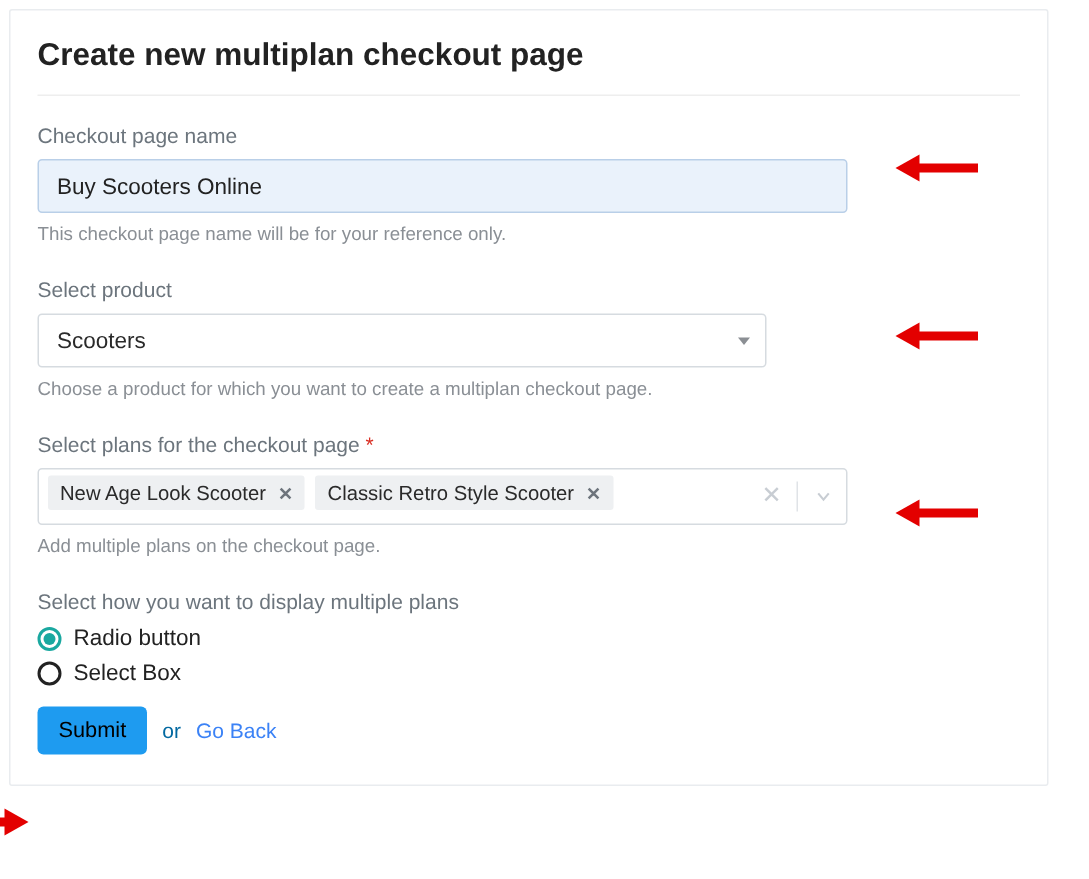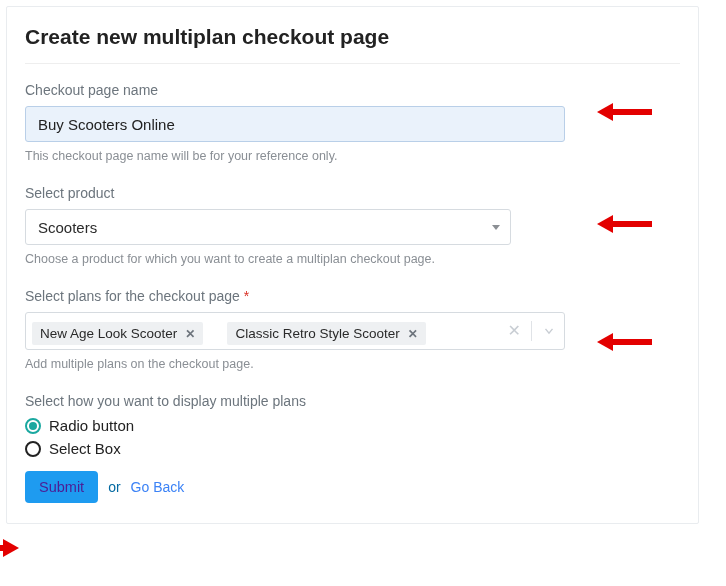--- a/index.html
+++ b/index.html
@@ -68,23 +68,23 @@
     border-right: 4px solid transparent;
     border-top: 5px solid #8b8f94;
   }
   .multi-select {
     width: 540px;
     min-height: 38px;
     border: 1px solid #d6dbe0;
     border-radius: 3px;
     background: #fff;
     display: flex;
-    align-items: flex-end;
+    align-items: flex-start;
     padding: 4px 6px;
-    gap: 24px;
+    gap: 7px;
     position: relative;
   }
   .tag {
     background: #eef0f2;
     border-radius: 2px;
     padding: 4px 6px 4px 8px;
     font-size: 13.5px;
     color: #2a2a2a;
     display: inline-flex;
     align-items: center;
@@ -146,21 +146,21 @@
     background: #1aa8a0;
   }
   .actions {
     margin-top: 10px;
     display: flex;
     align-items: center;
     gap: 10px;
   }
   .btn-submit {
     background: #1e9bf0;
-    color: #4c1d95;
+    color: #000000;
     border: none;
     border-radius: 4px;
     padding: 8px 14px;
     font-size: 14.5px;
     cursor: pointer;
   }
   .or-text { color: #0369a1; font-size: 14px; }
   .go-back { color: #3b82f6; font-size: 14px; text-decoration: none; cursor: pointer; }
 
   

